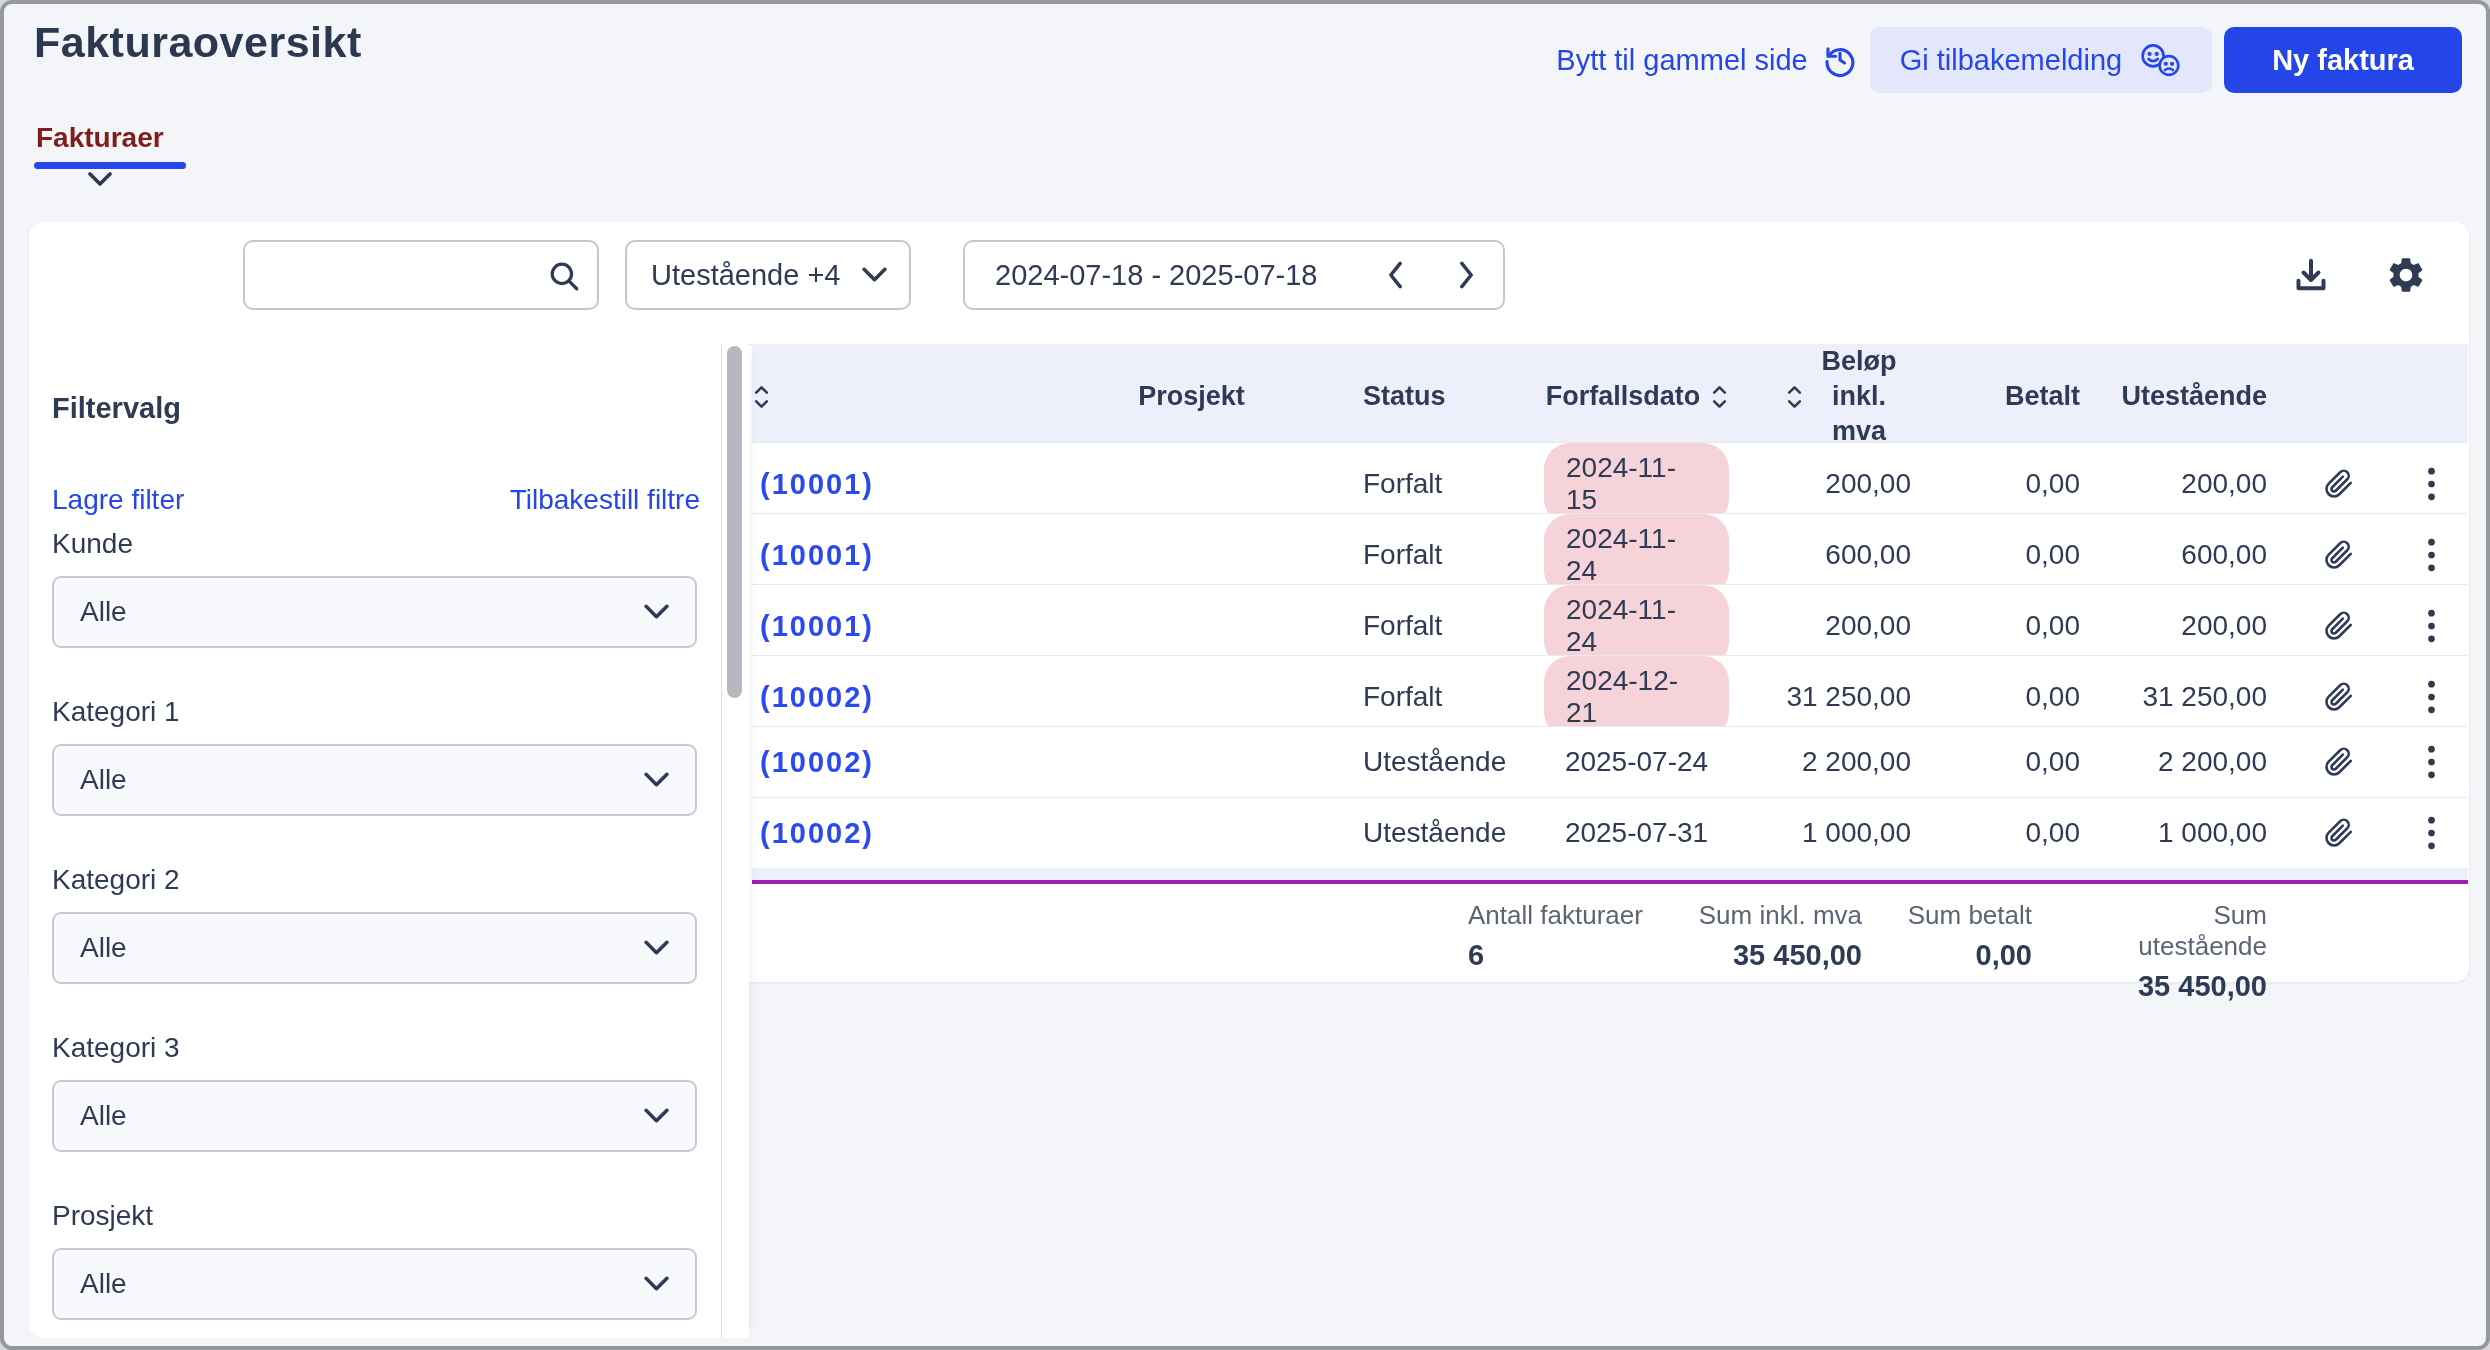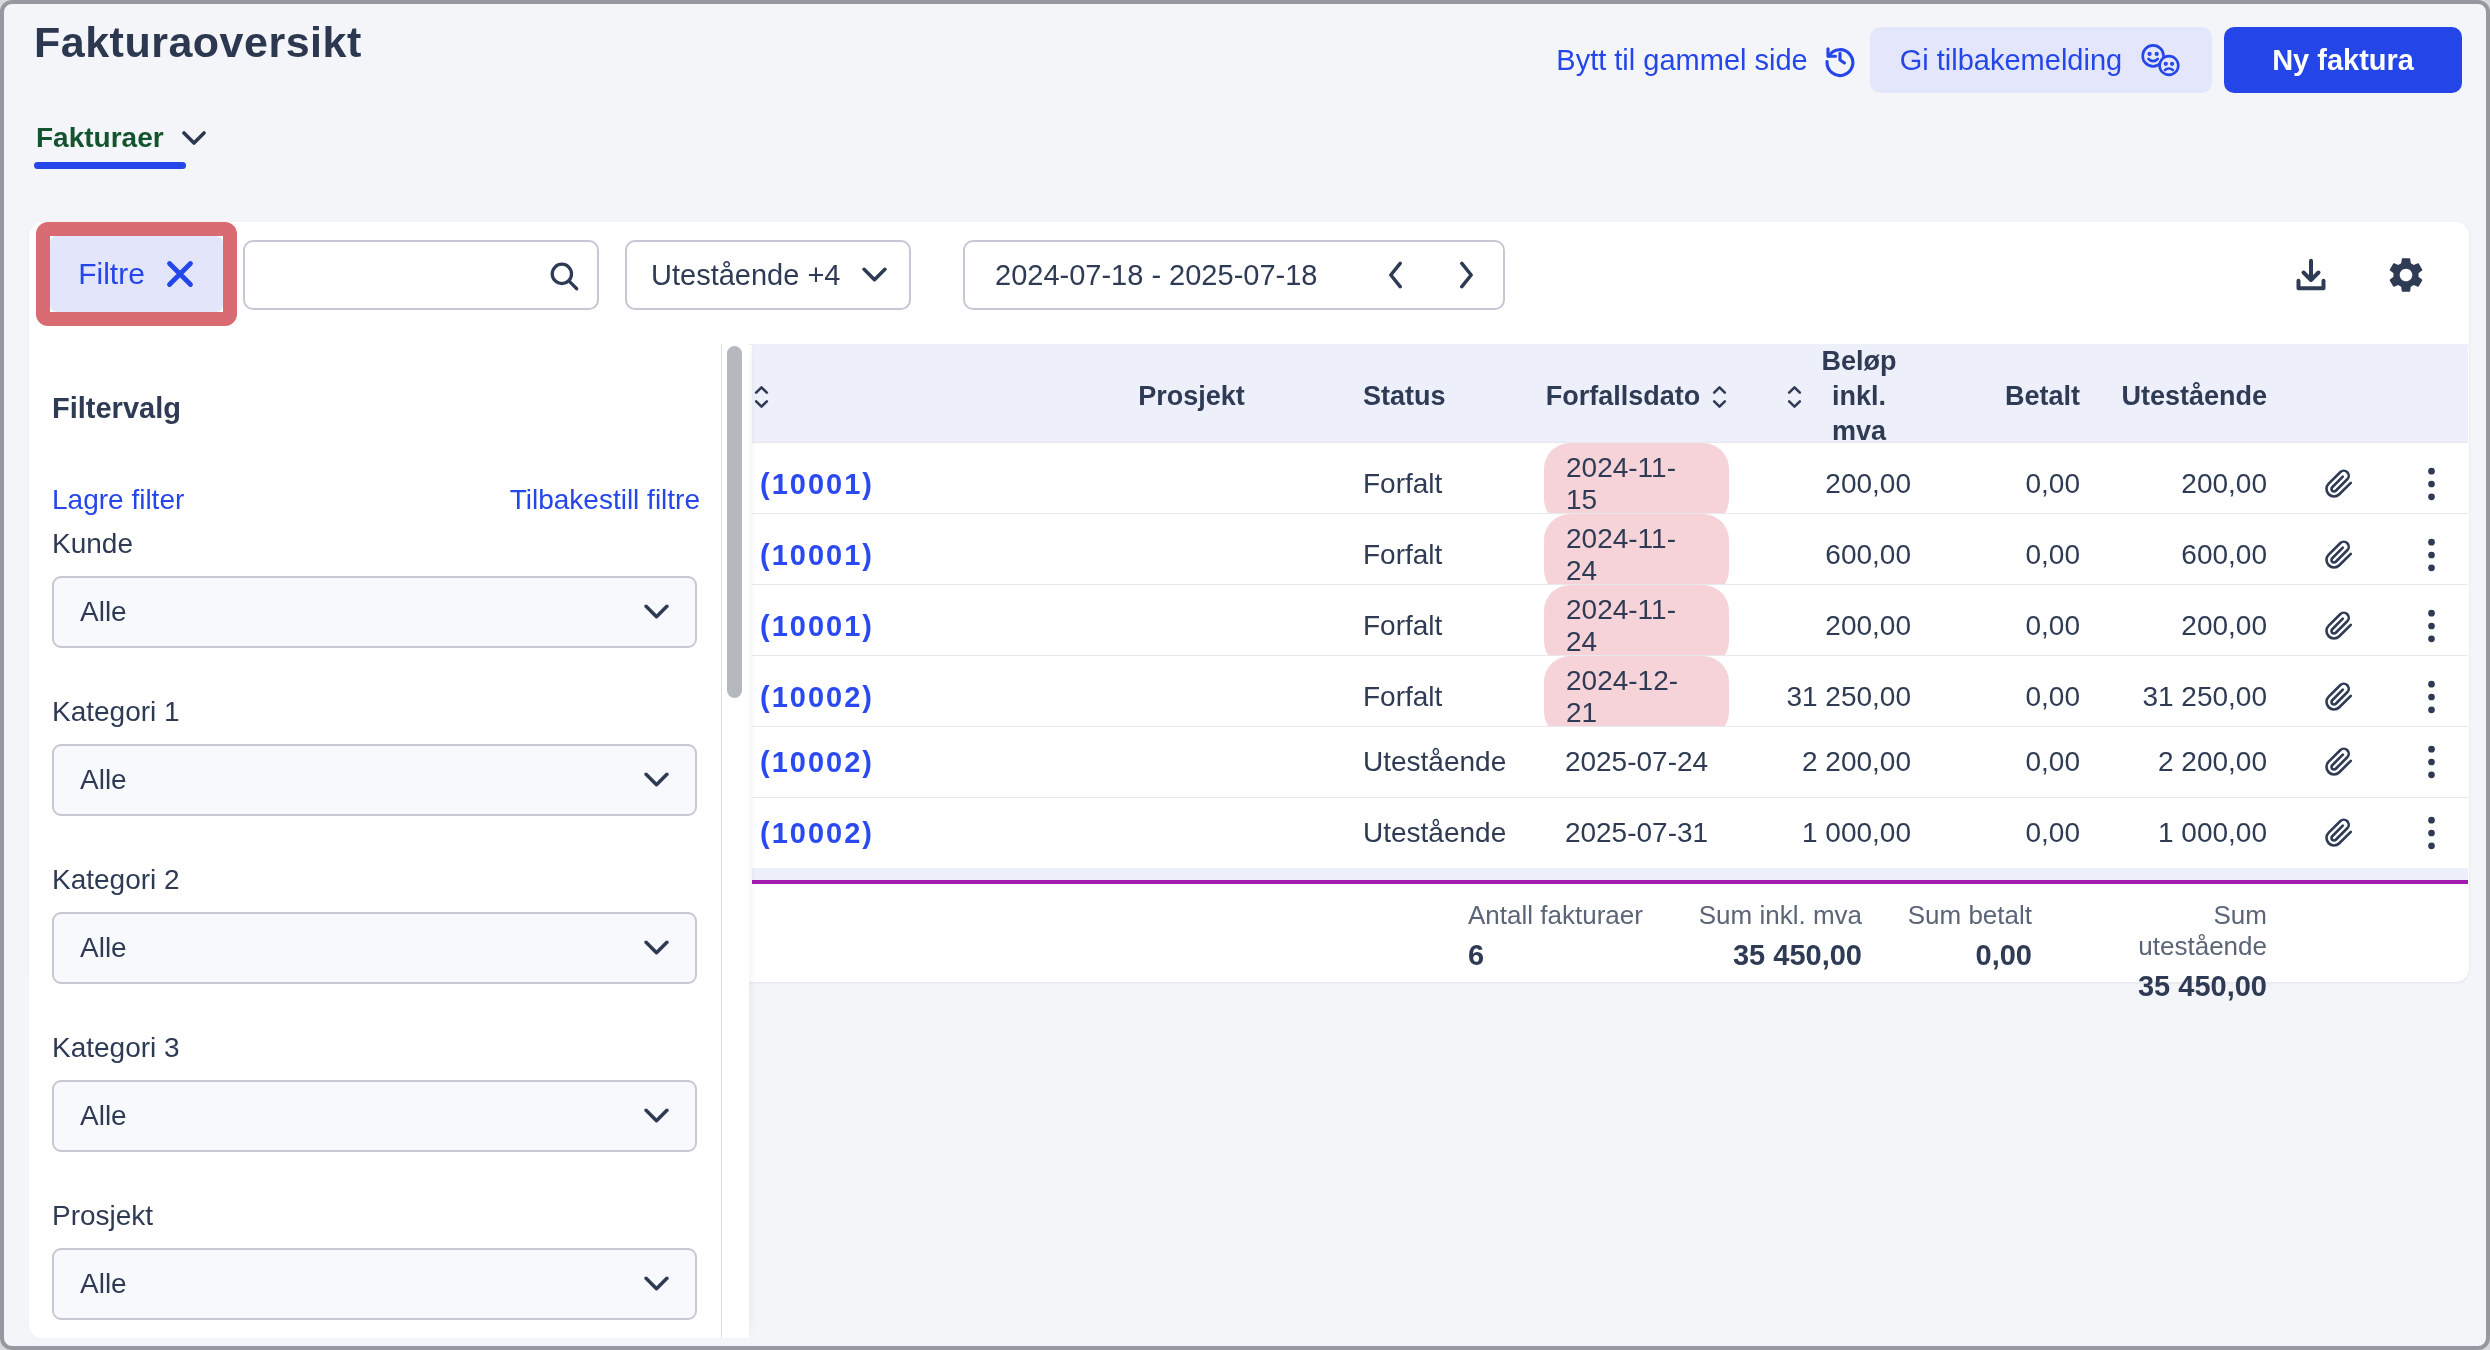--- a/index.html
+++ b/index.html
@@ -4,21 +4,21 @@
 <style>
   * { margin:0; padding:0; box-sizing:border-box; }
   html,body { background:#d8d9dd; }
   .screen {
     position:relative; width:2490px; height:1350px;
     background:#f4f5f9; border:4px solid #95989e; border-radius:12px;
     overflow:hidden; font-family:"Liberation Sans", sans-serif; color:#2f3b54;
   }
   
   .page-title { position:absolute; left:30px; top:14px; font-size:43px; font-weight:700; color:#2c3850; letter-spacing:.5px; }
-  .tab { position:absolute; left:32px; top:118px; display:flex; align-items:center; gap:18px; font-size:28px; font-weight:600; color:#14532d; cursor:pointer; }
+  .tab { position:absolute; left:32px; top:118px; display:flex; align-items:center; gap:18px; font-size:28px; font-weight:600; color:#7f1d1d; cursor:pointer;flex-direction:column; }
   .tab-underline { position:absolute; left:30px; top:158px; width:152px; height:7px; border-radius:4px; background:#2546e8; }
   .header-actions { position:absolute; top:22px; right:24px; display:flex; align-items:center; gap:12px; height:68px; }
   .switch-link { display:flex; align-items:center; gap:14px; color:#2546e8; font-size:29px; font-weight:500; cursor:pointer; text-decoration:none; }
   .feedback-btn { height:66px; padding:0 30px; background:#e4e7fb; border:none; border-radius:10px; color:#2546e8; font-size:29px; font-weight:500; display:flex; align-items:center; gap:16px; cursor:pointer; font-family:inherit; }
   .primary-btn { height:66px; padding:0 48px; background:#2445e8; border:none; border-radius:10px; color:#ffffff; font-size:29px; font-weight:600; cursor:pointer; font-family:inherit; }
   
   .card { position:absolute; left:25px; top:218px; width:2440px; height:760px; background:#fff; border-radius:14px; box-shadow:0 1px 3px rgba(20,30,60,.08); }
   .toolbar-divider { position:absolute; left:0; top:122px; width:100%; height:1px; background:#e6e8ef; }
   
   .annotation-box { position:absolute; left:7px; top:0; width:201px; height:104px; border:14px solid #d96b72; border-radius:12px; }
@@ -113,30 +113,20 @@
           <path d="M19.6 20.4a4 4 0 0 1 5.8 0"></path>
         </svg>
       </span>
     </button>
     <button class="primary-btn">Ny faktura</button>
   </div>
 
   <div class="card">
     <div class="toolbar-divider"></div>
 
-    <div class="annotation-box">
-      <button class="filtre-btn">
-        <span>Filtre</span>
-        <span>
-          <svg width="30" height="30" viewBox="0 0 20 20" fill="none">
-              <path d="M3 3l14 14M17 3L3 17" stroke="#2546e8" stroke-width="3.2" stroke-linecap="round"></path>
-            </svg>
-        </span>
-      </button>
-    </div>
 
     <div class="search-box">
       <input type="text" placeholder="" style="">
       <span class="icon icon-navy">
         <svg width="34" height="34" viewBox="0 0 24 24" fill="none" stroke="currentColor" stroke-width="2.3" stroke-linecap="round">
             <circle cx="10.5" cy="10.5" r="6.8"></circle>
             <path d="M15.6 15.6L21 21"></path>
           </svg>
       </span>
     </div>

